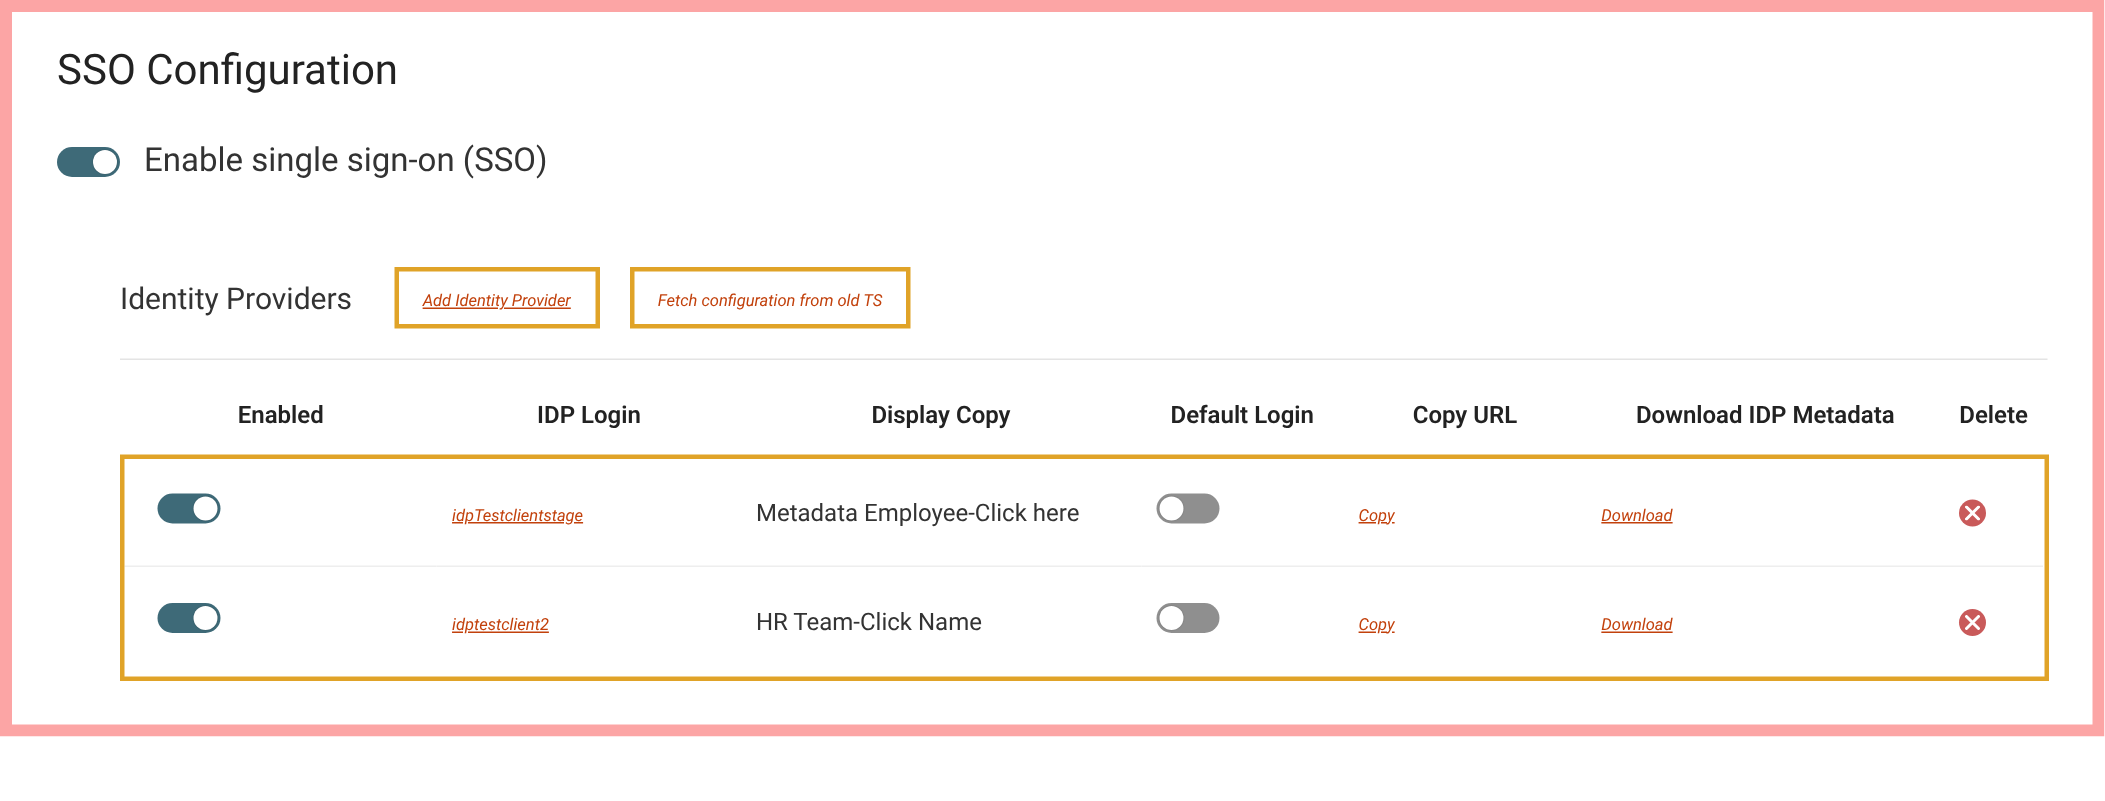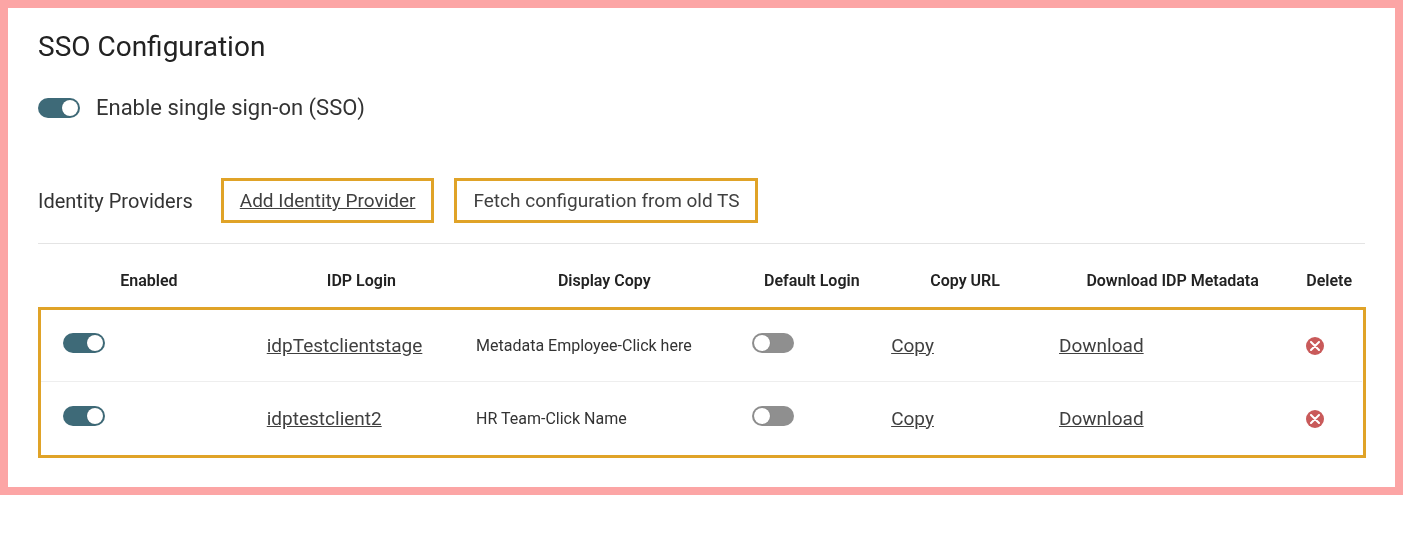--- a/index.html
+++ b/index.html
@@ -10,25 +10,25 @@
 
   .toggle { width: 42px; height: 20px; border-radius: 12px; position: relative; cursor: pointer; display: inline-block; }
   .toggle .knob { width: 16px; height: 16px; border-radius: 50%; background: #fff; position: absolute; top: 2px; transition: left .1s; box-shadow: 0 0 1px rgba(0,0,0,.3); }
   .toggle.on  { background: #3e6a78; }
   .toggle.on  .knob { left: 24px; }
   .toggle.off { background: #8f8f8f; }
   .toggle.off .knob { left: 2px; }
 
   .sso-label { font-size: 22px; color: #333; }
 
-  .providers { margin-top: 58px; }
+  .providers { margin-top: 58px; margin-left: 42px; }
   .providers-header { display: flex; align-items: center; gap: 20px; border-bottom: 1px solid #e4e4e4; padding-bottom: 20px; }
   .providers-title { font-size: 20px; color: #333; margin-right: 8px; }
   .gold-box { border: 3px solid #e0a328; padding: 8px 16px; }
-  .link { color: #404040; font-size: 19px; cursor: pointer; }
+  .link { color: #c2410c; font-size: 11px; cursor: pointer; font-style: italic; }
   .link.underline { text-decoration: underline; }
 
   .table { width: 100%; border-collapse: collapse; margin-top: 4px; border: 3px solid transparent; }
   .table th { text-align: center; font-weight: 600; font-size: 16px; color: #222; padding: 20px 10px 18px 10px; }
   .table td { font-size: 16px; color: #333; padding: 24px 10px; border-top: 1px solid #eee; }
   .table tbody { outline: 3px solid #e0a328; outline-offset: -1px; }
   .table tbody tr:last-child td { border-bottom: 1px solid #eee; }
 
   .col-enabled  { width: 220px; }
   .col-idp      { width: 210px; }

